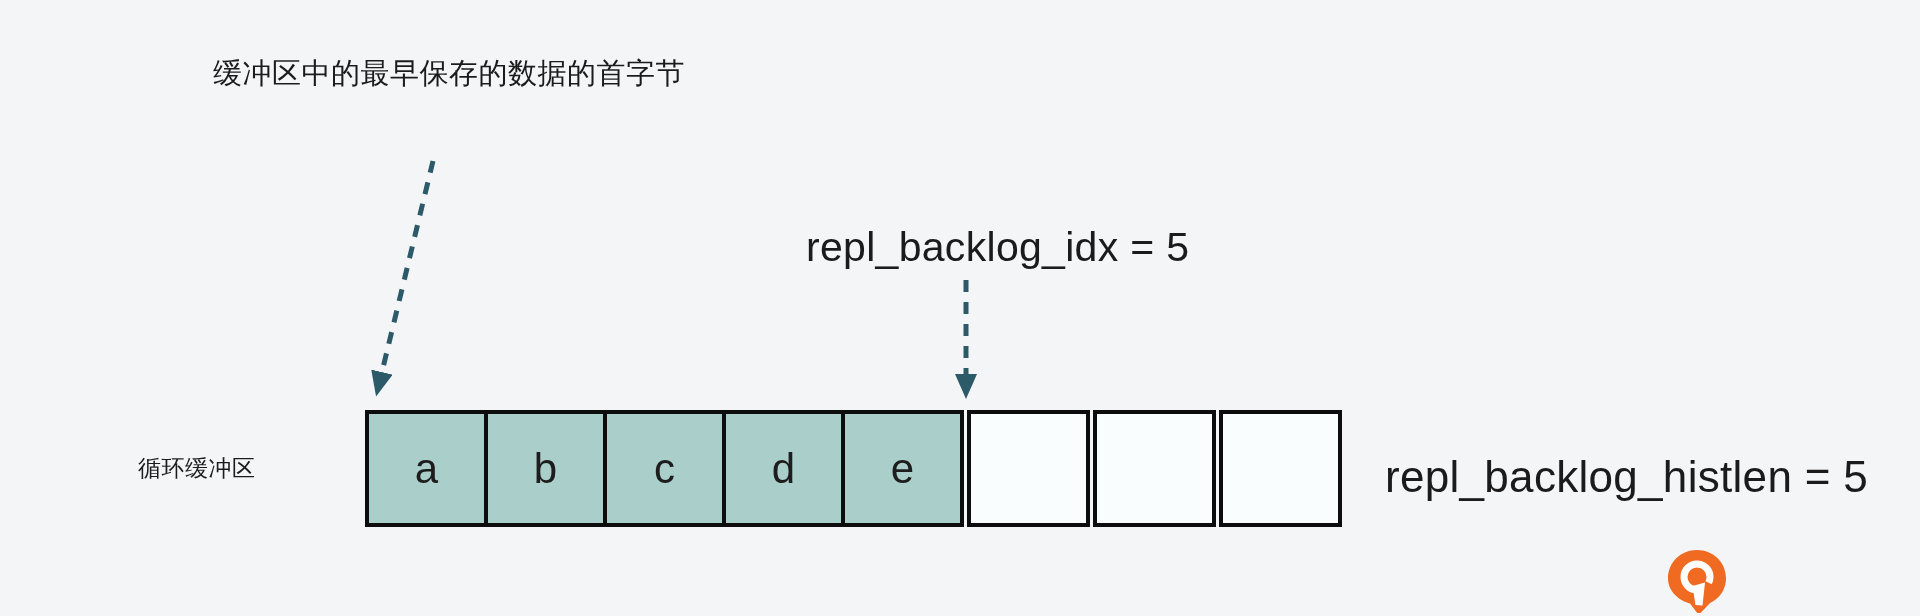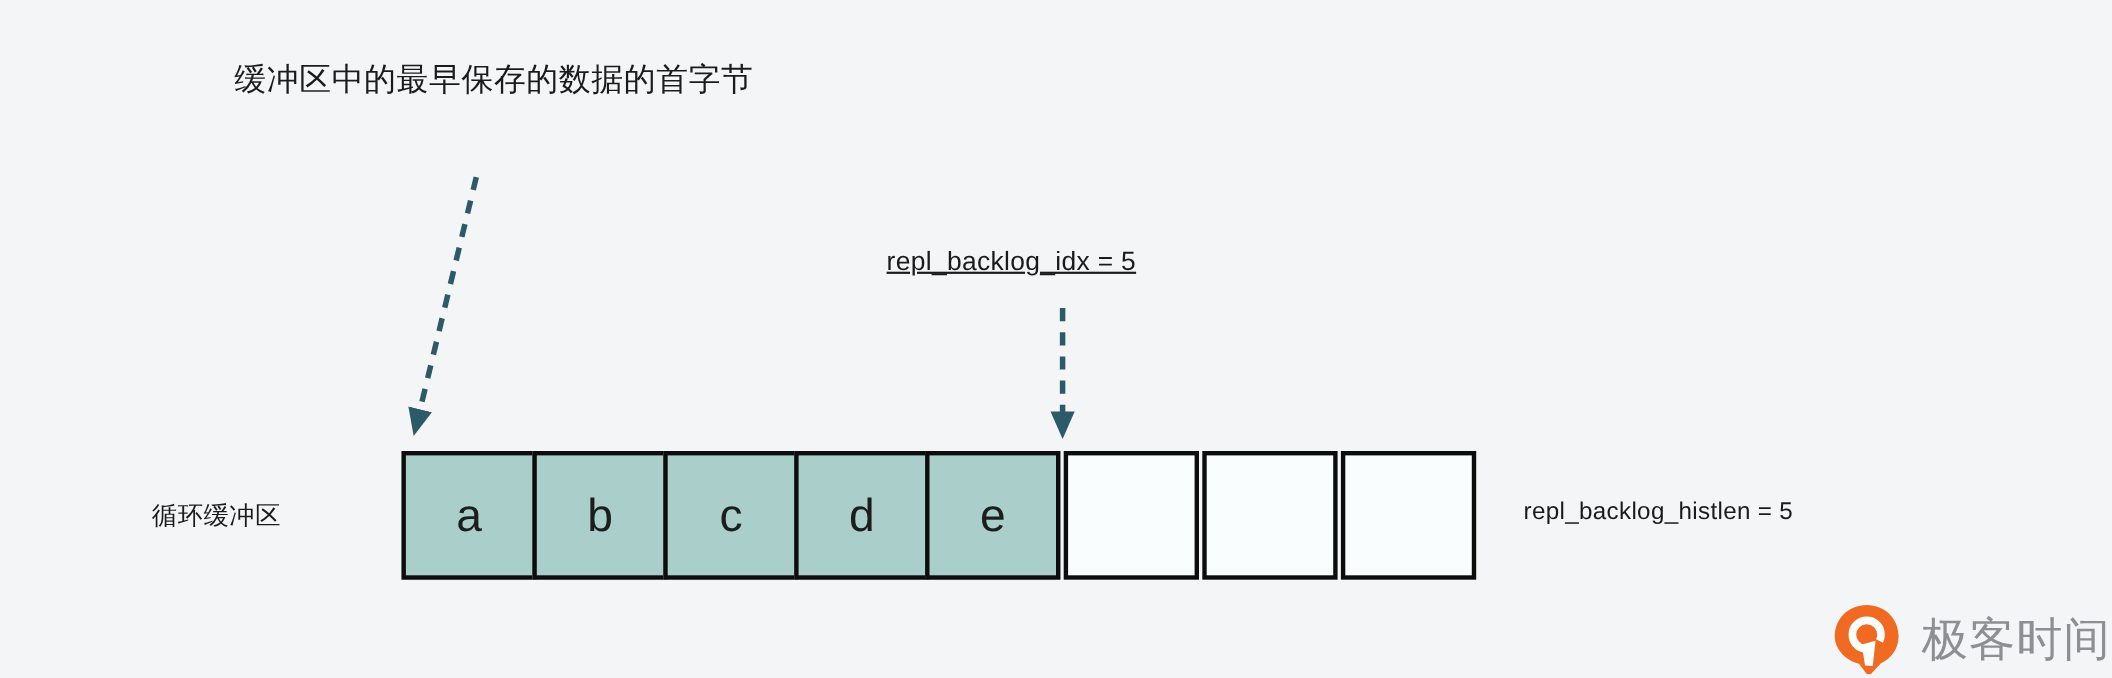--- a/index.html
+++ b/index.html
@@ -12,21 +12,21 @@
     background:var(--bg);
     font-family:"Liberation Sans","DejaVu Sans",sans-serif;
     color:var(--text);
   }
   .annotation{
     position:absolute;left:213px;top:42px;
     font-size:29px;line-height:62px;letter-spacing:.5px;
   }
   .idx-label{
     position:absolute;left:806px;top:224px;
-    font-size:24px;letter-spacing:.3px;text-decoration:underline;
+    font-size:41px;letter-spacing:.3px;
   }
   #arrows{position:absolute;left:0;top:0;pointer-events:none;}
   .dash-line{stroke:var(--arrow);stroke-width:5;stroke-dasharray:12 10;fill:none;}
   #arrows marker path{fill:var(--arrow);}
   .row-label{
     position:absolute;left:138px;top:450px;
     font-size:23px;line-height:36px;letter-spacing:.5px;
   }
   .cells{
     position:absolute;left:365px;top:410px;
@@ -36,21 +36,21 @@
     box-sizing:border-box;width:123px;height:117px;
     border:4px solid var(--border);
     display:flex;align-items:center;justify-content:center;
     font-size:42px;color:#1d1d1d;
   }
   .cell+.cell{margin-left:-4px;}
   .cell.filled{background:var(--cellFilled);}
   .cell.empty{background:var(--cellEmpty);margin-left:3px;}
   .histlen-label{
     position:absolute;left:1385px;top:452px;
-    font-size:22px;letter-spacing:.3px;
+    font-size:44px;letter-spacing:.3px;
   }
   .logo{
     position:absolute;left:1658px;top:549px;
     display:flex;align-items:center;
   }
   .logo-icon{width:80px;height:64px;display:block;}
   .logo-icon .pin{fill:var(--logoOrange);}
   .logo-icon .glyph{stroke:#ffffff;fill:none;stroke-width:7;}
   .logo-icon .glyph-tail{fill:#ffffff;stroke:none;}
   .logo-text{
@@ -91,14 +91,13 @@
   </div>
 
 <div class="histlen-label">repl_backlog_histlen = 5</div>
 
 <div class="logo">
   <svg class="logo-icon" viewBox="0 0 80 64">
     <path class="pin" d="M39 1 C55.5 1 68 13.5 68 29.5 C68 41 61 50 52 54 L43 63.5 C41.5 65 39.5 64.5 38.5 63 L32 54.5 C20.5 51.5 10 42 10 29.5 C10 13.5 22.5 1 39 1 Z"></path>
     <circle class="glyph" cx="39" cy="28" r="13" stroke-dasharray="66 16" stroke-dashoffset="-22"></circle>
     <path class="glyph-tail" d="M34.5 37 L47 33.5 L44.5 56.5 L37.5 56 Z"></path>
   </svg>
-  <div class="logo-text">极客时间</div>
 </div>
 
 </body></html>

